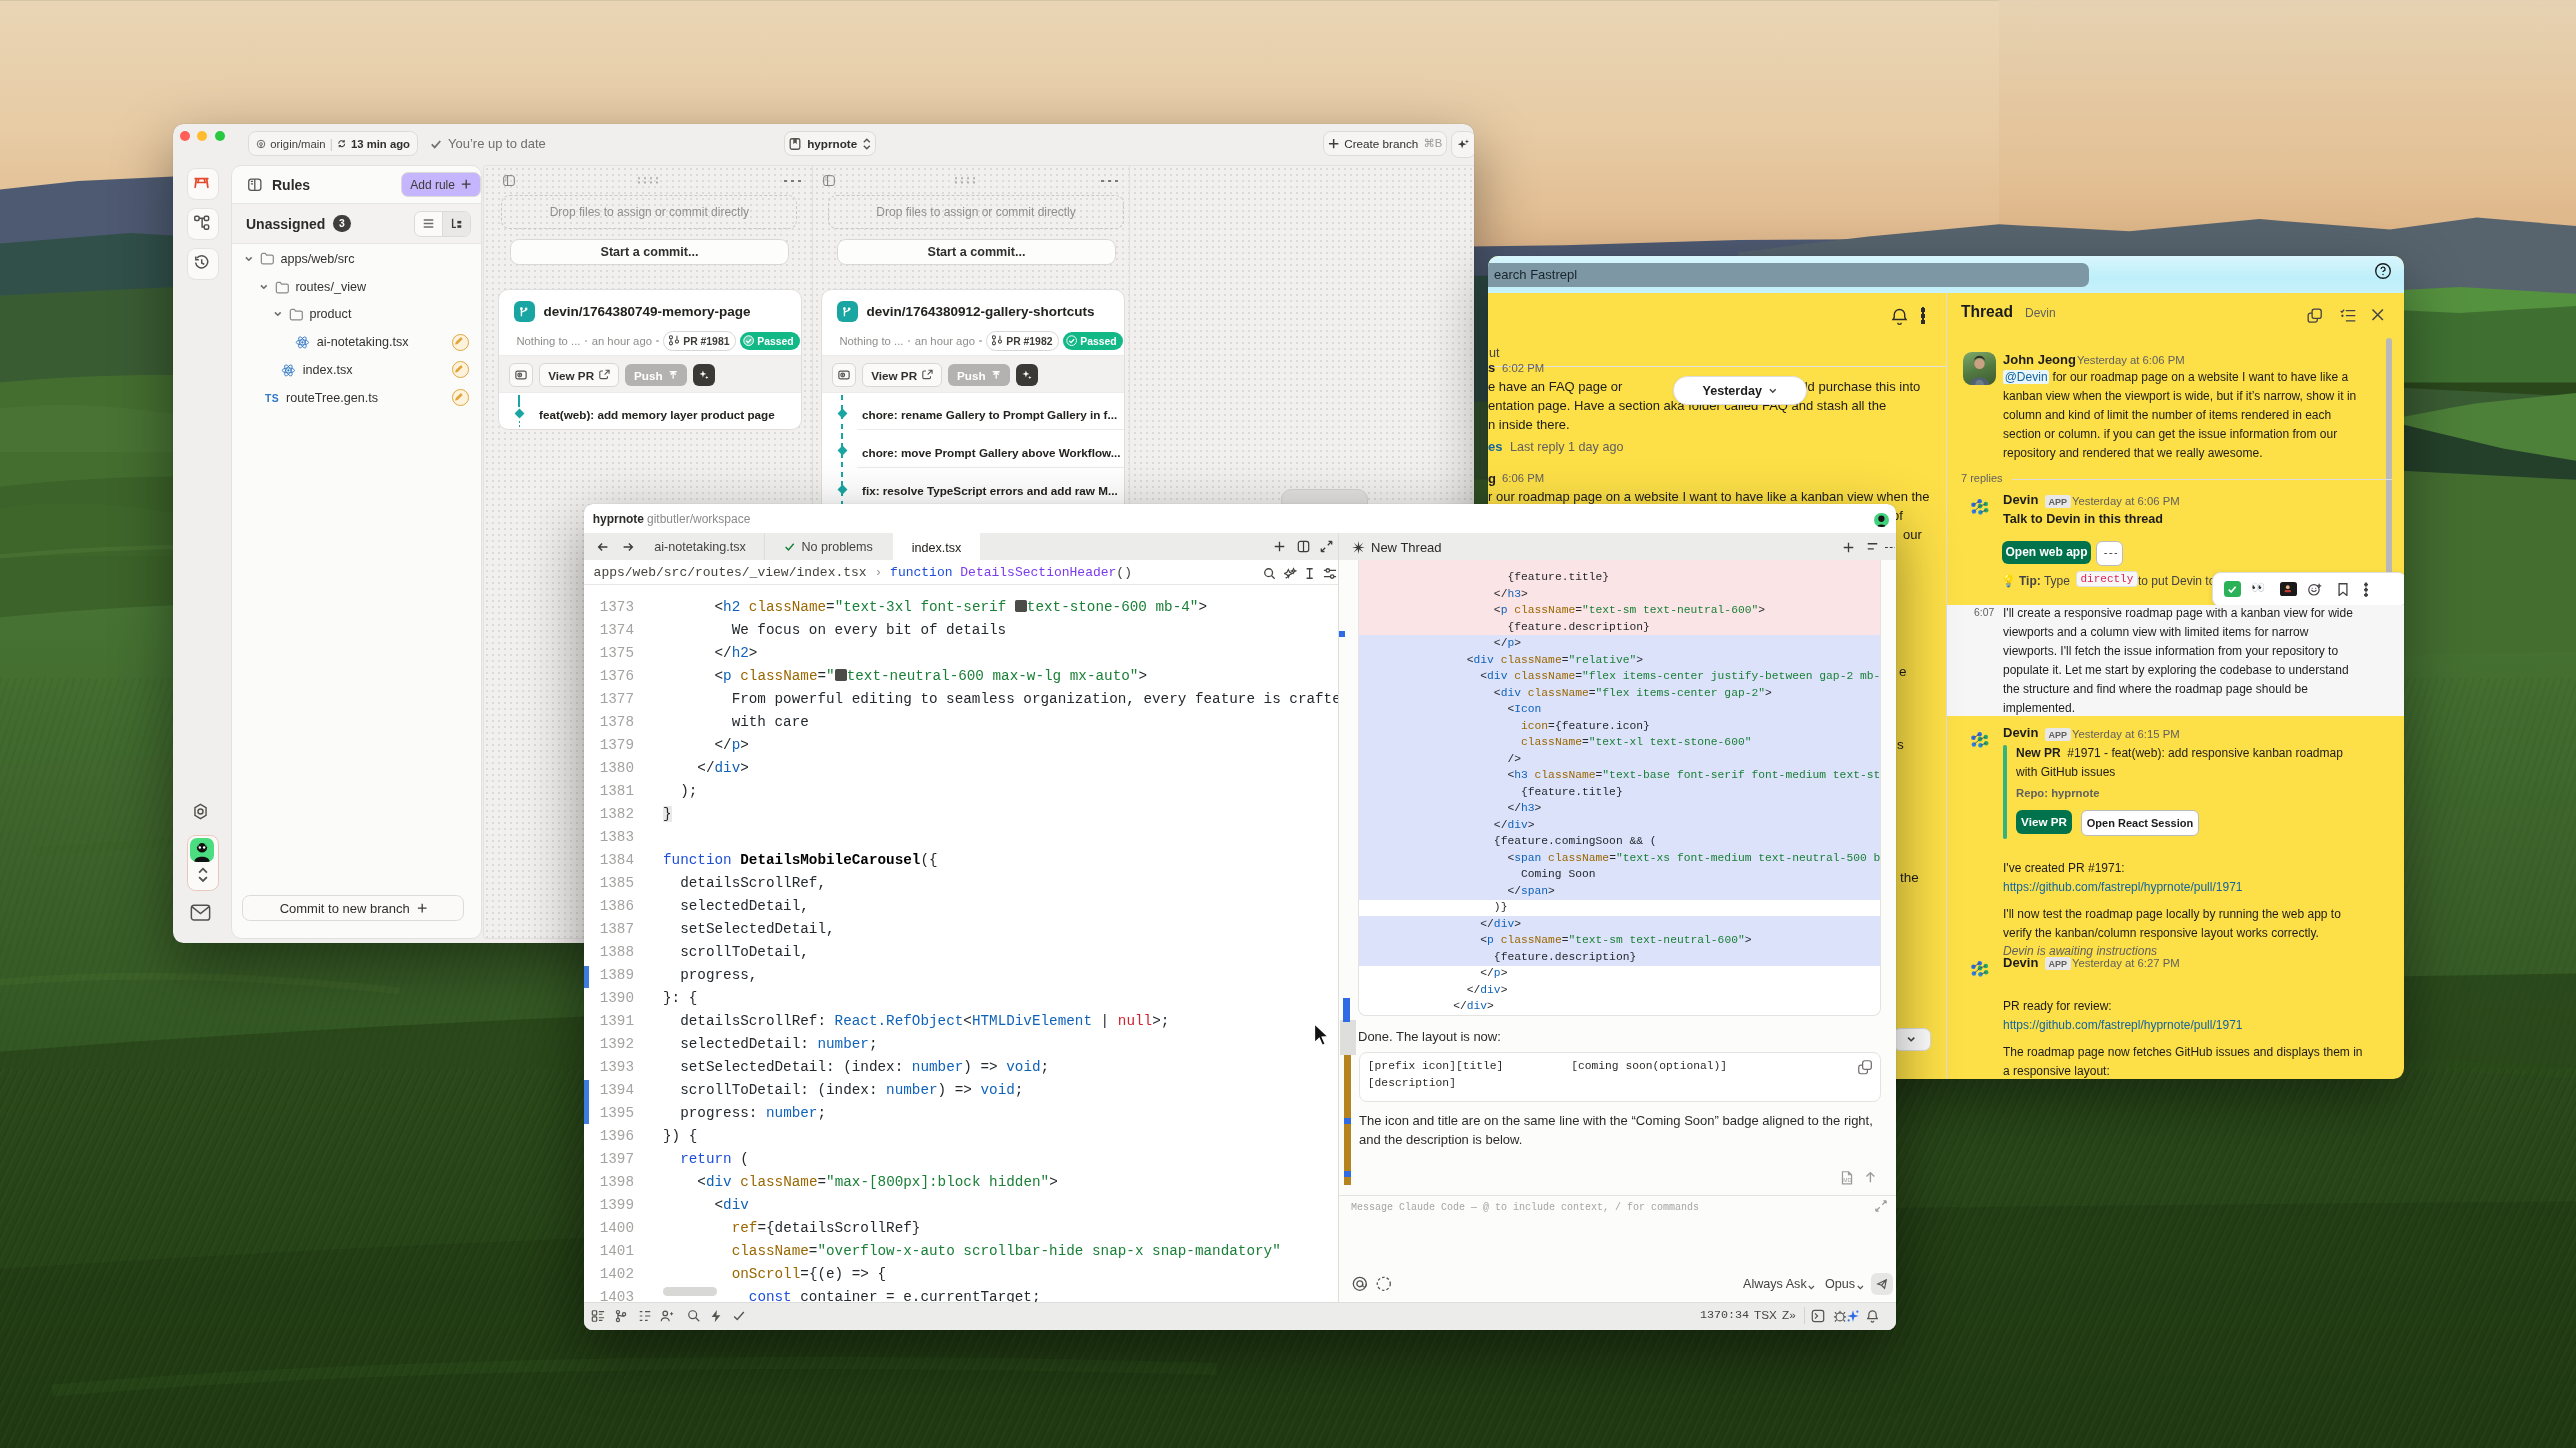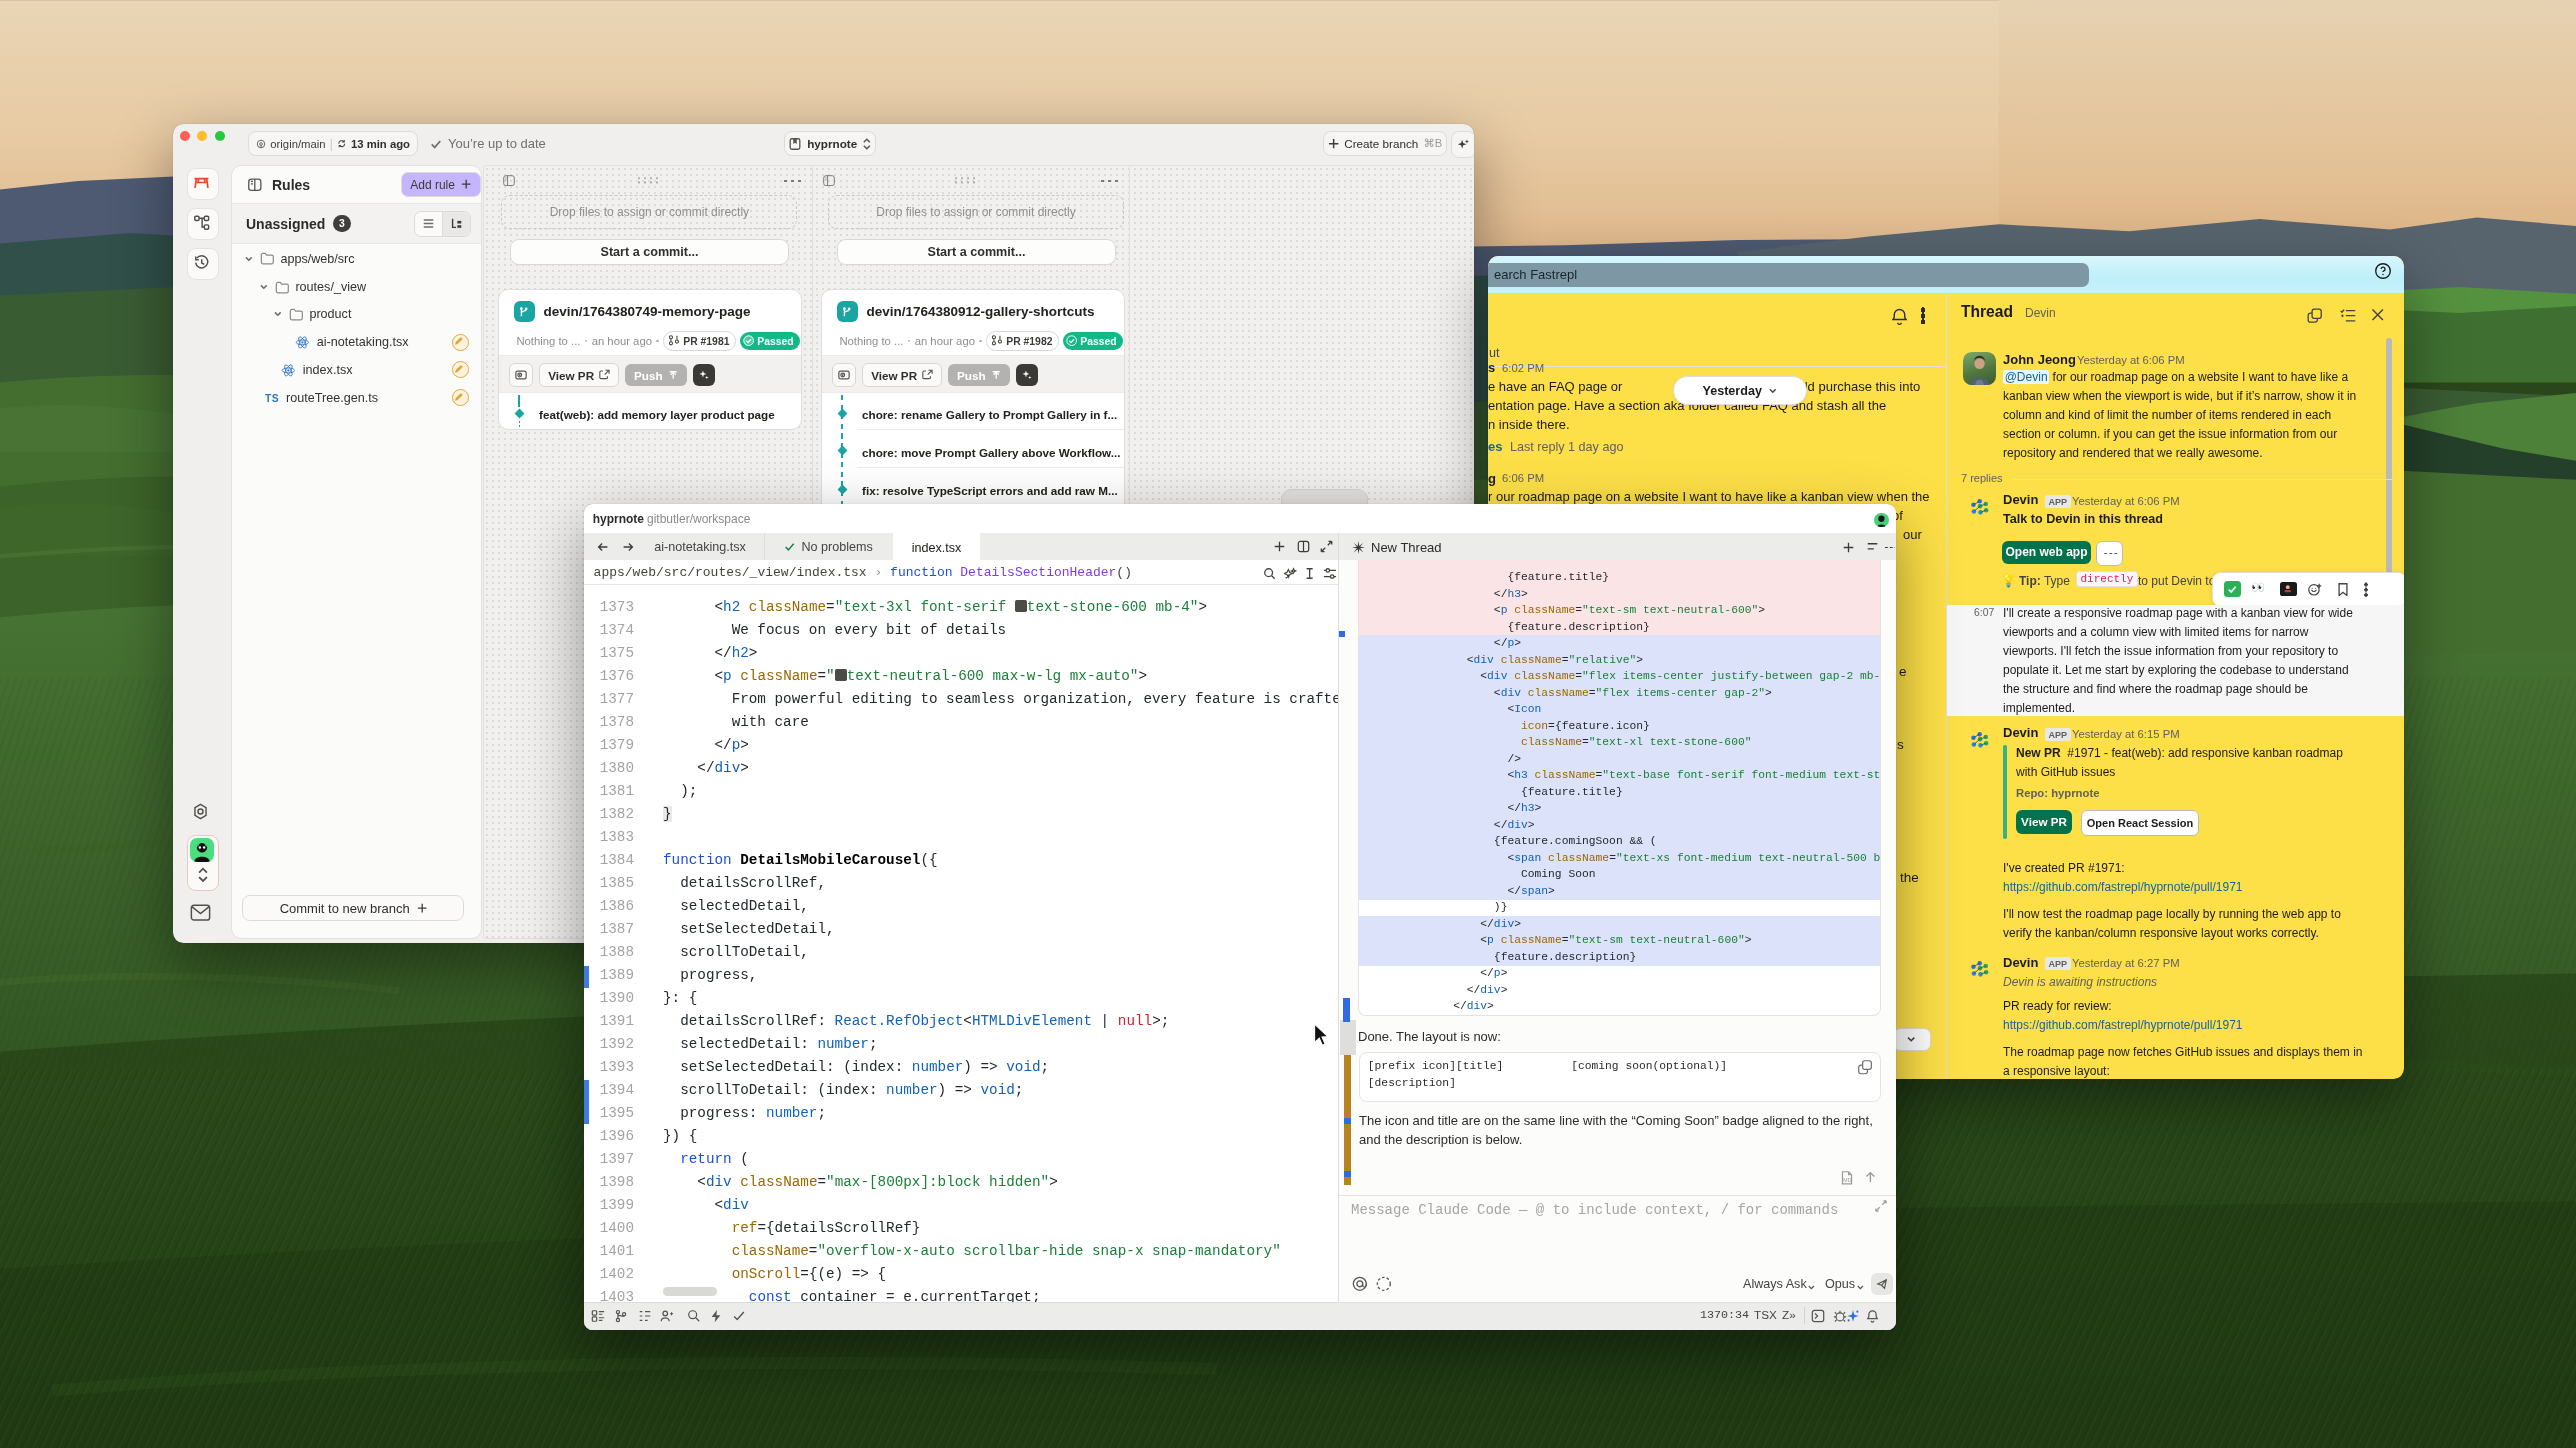--- a/index.html
+++ b/index.html
@@ -647,21 +647,21 @@
       <circle cx="12.6" cy="9.3" r="2.6" fill="#27a768"></circle>
       <circle cx="19.2" cy="6.8" r="2.6" fill="#27a768"></circle>
       <circle cx="5.6" cy="15.4" r="2.6" fill="#2f80e4"></circle>
       <circle cx="13.1" cy="16.4" r="2.6" fill="#2393d4"></circle>
       <circle cx="19.6" cy="13.9" r="2.6" fill="#27a768"></circle>
       <path d="M12.2 3.6 L5.1 7.8 M12.6 9.3 L19.2 6.8 M12.6 9.3 L5.6 15.4 M13.1 16.4 L19.6 13.9" stroke="#3f4f66" stroke-width="1"></path>
     </svg>
   <span class="abs" style="left:515px;top:699px;font-size:13px;font-weight:800;color:#1d1c1d;">Devin</span>
   <span class="abs row" style="left:557px;top:701px;height:13px;padding:0 3.5px;background:#e8e8e8;border-radius:2.6px;font-size:9px;font-weight:700;color:#616061;">APP</span>
   <span class="abs" style="left:584px;top:701px;font-size:11.3px;color:#616061;">Yesterday at 6:27 PM</span>
-  <span class="abs" style="left:515px;top:719px;font-size:12px;font-style:italic;color:#616061;">Devin is awaiting instructions</span>
+  <span class="abs" style="left:515px;top:688px;font-size:12px;font-style:italic;color:#616061;">Devin is awaiting instructions</span>
   <span class="abs" style="left:515px;top:743px;font-size:12px;color:#1d1c1d;">PR ready for review:</span>
   <span class="abs" style="left:515px;top:762px;font-size:12px;color:#1264a3;">https://github.com/fastrepl/hyprnote/pull/1971</span>
   <div class="abs" style="left:515px;top:787px;width:391px;font-size:12px;color:#1d1c1d;line-height:19px;white-space:nowrap;">The roadmap page now fetches GitHub issues and displays them in<br>a responsive layout:</div>
 </div>
 
 <div class="win" id="editor" style="left:584px;top:504px;width:1312px;height:826px;background:#ffffff;border-radius:8.7px;box-shadow:0 22.6px 61px rgba(0,0,0,0.42),0 0 0.9px rgba(0,0,0,0.35);overflow:hidden;">
 
   <span class="abs" style="left:8.7px;top:7.8px;font-size:12px;font-weight:700;color:#2c2b29;">hyprnote</span>
   <span class="abs" style="left:63px;top:7.8px;font-size:12px;color:#8a8a88;">gitbutler/workspace</span>
   <div class="abs" style="left:1290px;top:8.7px;width:14.8px;height:14.8px;border-radius:50%;background:#43d17c;overflow:hidden;">
@@ -859,21 +859,21 @@
   <div class="abs" style="left:775px;top:607px;width:521px;font-size:13px;color:#2c2b29;line-height:19px;">The icon and title are on the same line with the “Coming Soon” badge aligned to the right, and the description is below.</div>
   <svg class="abs" style="left:1255px;top:666px;" width="15.6" height="15.6" viewBox="0 0 18 18" fill="none" stroke="#9a9a98" stroke-width="1.4">
       <path d="M4 2 H11 L14.5 5.5 V16 H4 Z M11 2 V5.5 H14.5"></path>
       <text x="5" y="13.5" font-size="6" fill="#9a9a98" stroke="none" font-family="Liberation Sans">MD</text>
     </svg>
   <svg class="abs" style="left:1279px;top:666px;" width="14.8" height="14.8" viewBox="0 0 17 17" fill="none" stroke="#9a9a98" stroke-width="1.6">
       <path d="M8.5 14 V3 M4 7.5 L8.5 3 L13 7.5"></path>
     </svg>
 
   <div class="abs" style="left:755px;top:691px;width:557px;height:0.9px;background:#e3e3e1;"></div>
-  <span class="abs mono" style="left:767px;top:698px;font-size:14px;color:#a5a5a3;">Message Claude Code — @ to include context, / for commands</span>
+  <span class="abs mono" style="left:767px;top:698px;font-size:10px;color:#a5a5a3;">Message Claude Code — @ to include context, / for commands</span>
   <svg class="abs" style="left:1291px;top:696px;" width="12" height="12" viewBox="0 0 14 14" fill="none" stroke="#9a9a98" stroke-width="1.4">
       <path d="M8.5 5.5 L13 1 M13 1 H9.8 M13 1 V4.2 M5.5 8.5 L1 13 M1 13 H4.2 M1 13 V9.8"></path>
     </svg>
 
   <svg class="abs" style="left:768px;top:772px;" width="15.6" height="15.6" viewBox="0 0 18 18" fill="none" stroke="#55544f" stroke-width="1.5">
       <circle cx="9" cy="9" r="7.5"></circle>
       <circle cx="9" cy="9" r="3.4"></circle>
       <path d="M12.4 9 v1.8 a2 2 0 0 0 4 0 V9" stroke-width="1.3"></path>
     </svg>
   <svg class="abs" style="left:792px;top:772px;" width="15.6" height="15.6" viewBox="0 0 18 18" fill="none" stroke="#55544f" stroke-width="1.5" stroke-dasharray="3 2.4">

